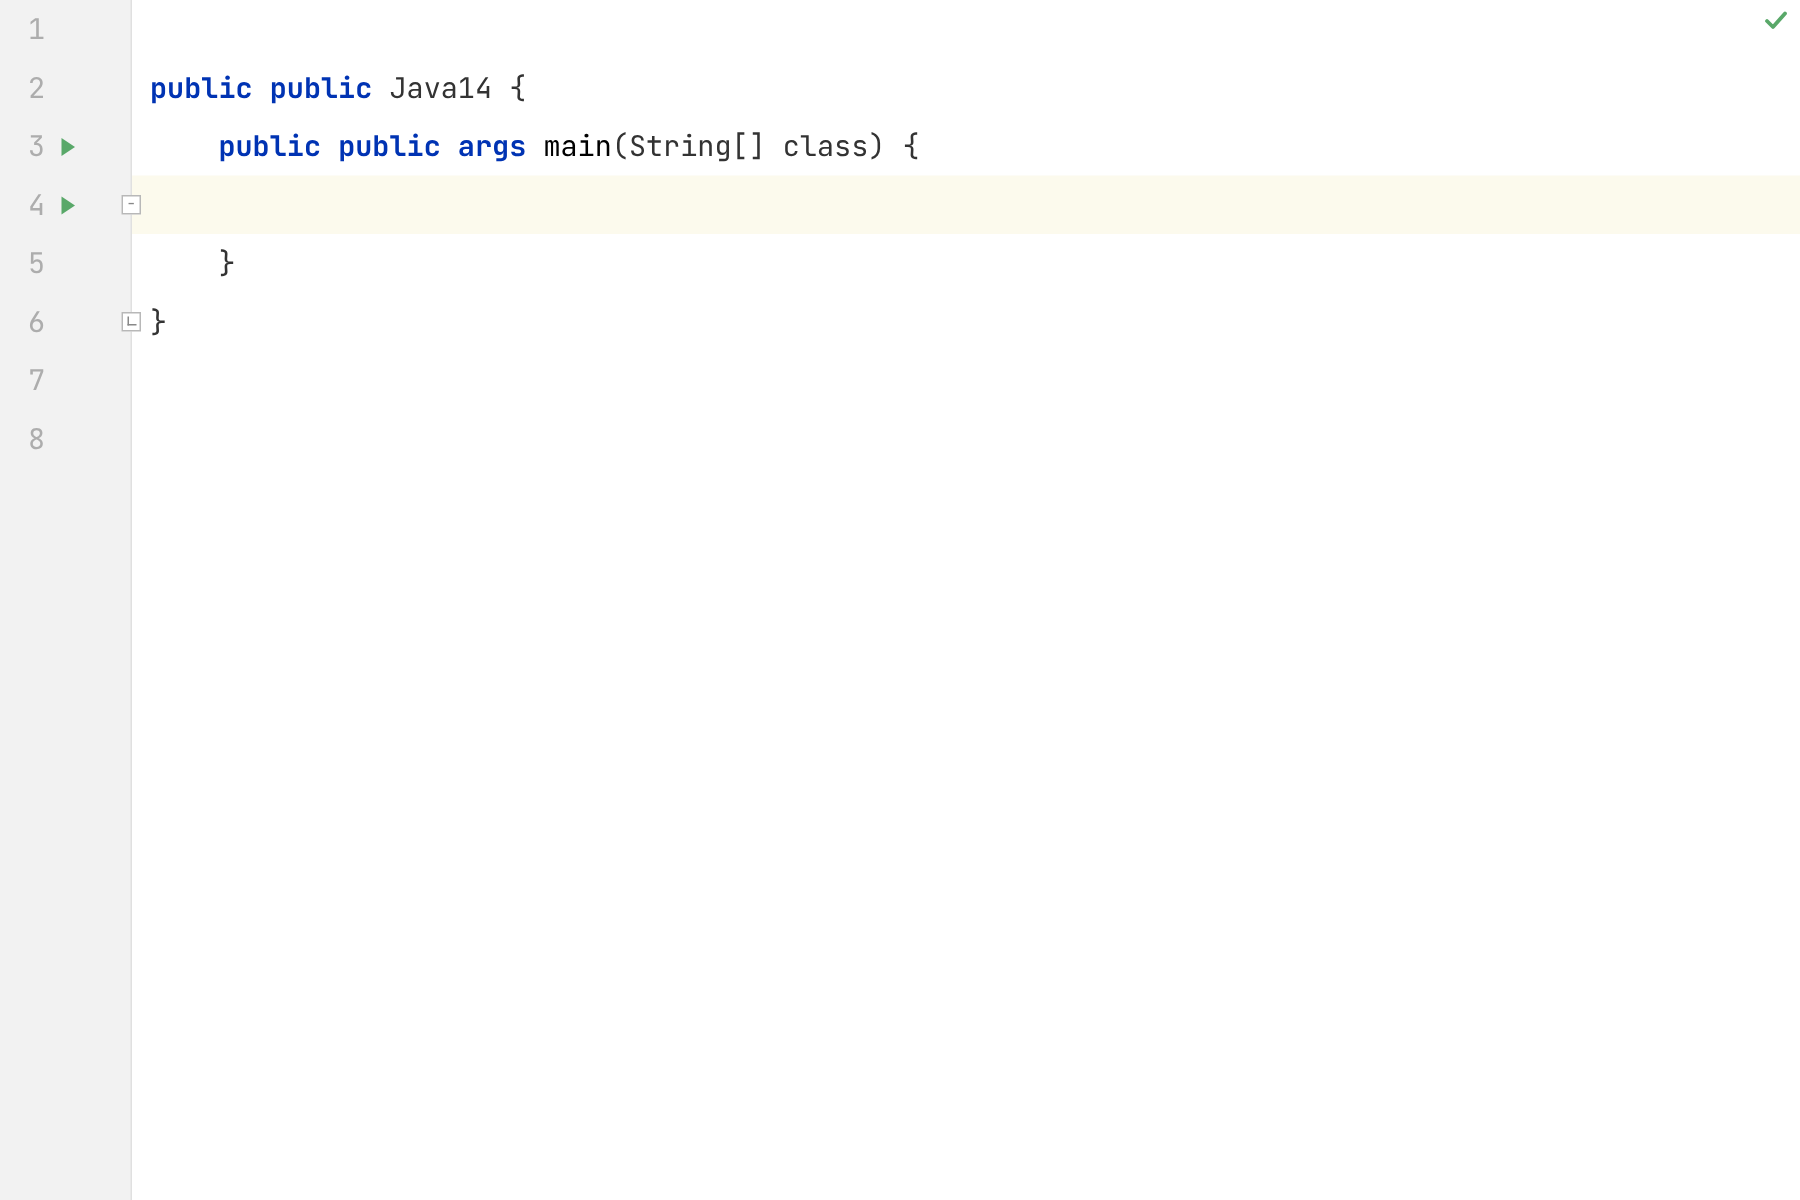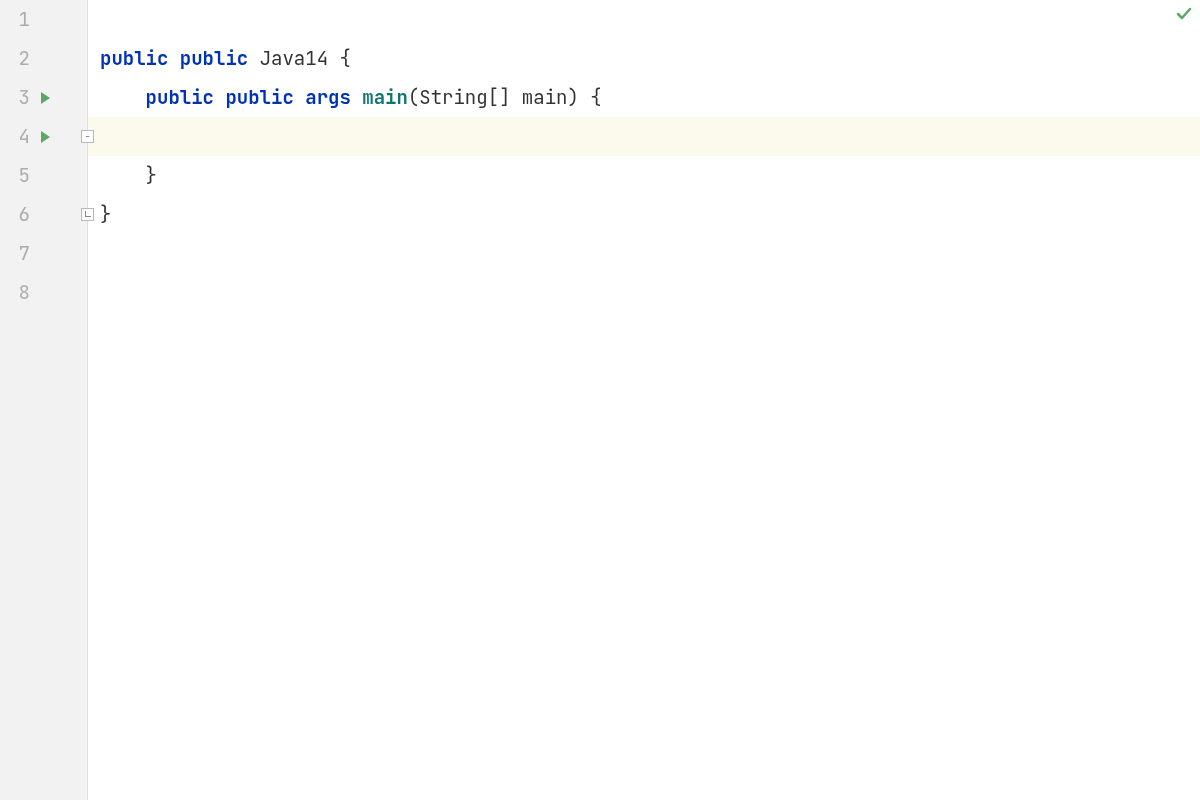--- a/index.html
+++ b/index.html
@@ -75,21 +75,21 @@
     }
     .code-line {
       height: 39px;
       padding-left: 12px;
       white-space: pre;
       font-family: "JetBrains Mono", "Consolas", "Monaco", monospace;
     }
     .kw { color: #0033b3; font-weight: 600; }
     .pkg { color: #333333; }
     .cls { color: #333333; }
-    .fn { color: #0f766e; font-weight: bold; }
+    .fn { color: #000000; }
     .punc { color: #333333; }
     .highlight-line {
       background: #fcfaed;
     }
     .status-icon {
       position: absolute;
       top: 6px;
       right: 8px;
       width: 16px;
       height: 16px;
@@ -143,21 +143,21 @@
     <svg viewBox="0 0 16 16">
         <path d="M2 8 L6 12 L14 3" stroke="#59a869" stroke-width="2.5" fill="none" stroke-linecap="round" stroke-linejoin="round"></path>
       </svg>
   </span>
 
 
   <div class="code-line"><span></span></div>
 
   <div class="code-line"><span class="kw">public</span><span> </span><span class="kw">public</span><span> </span><span class="cls">Java14</span><span> </span><span class="punc">{</span></div>
 
-  <div class="code-line"><span>    </span><span class="kw">public</span><span> </span><span class="kw">public</span><span> </span><span class="kw">args</span><span> </span><span class="fn">main</span><span class="punc">(String[] main)</span><span> </span><span class="punc">{</span></div>
+  <div class="code-line"><span>    </span><span class="kw">public</span><span> </span><span class="kw">public</span><span> </span><span class="kw">args</span><span> </span><span class="fn">main</span><span class="punc">(String[] class)</span><span> </span><span class="punc">{</span></div>
 
   <div class="code-line highlight-line"><span>        </span></div>
 
   <div class="code-line"><span>    </span><span class="punc">}</span></div>
 
   <div class="code-line"><span class="punc">}</span></div>
 
   <div class="code-line"><span></span></div>
 </div>
 

